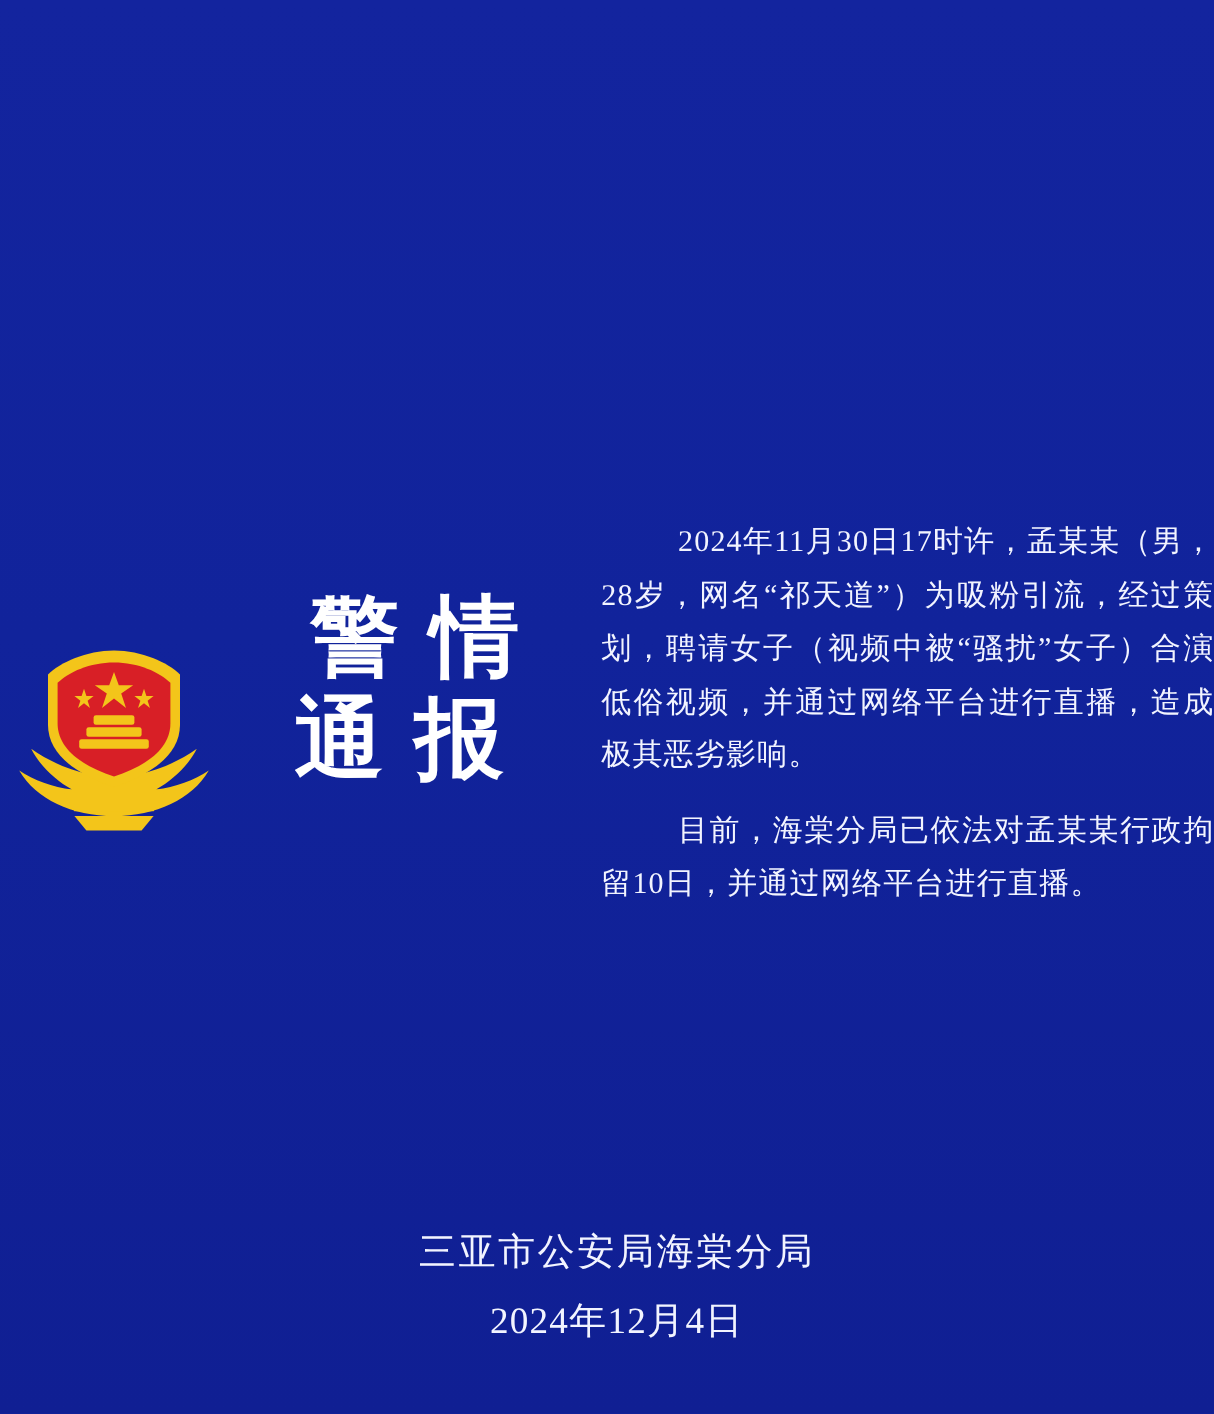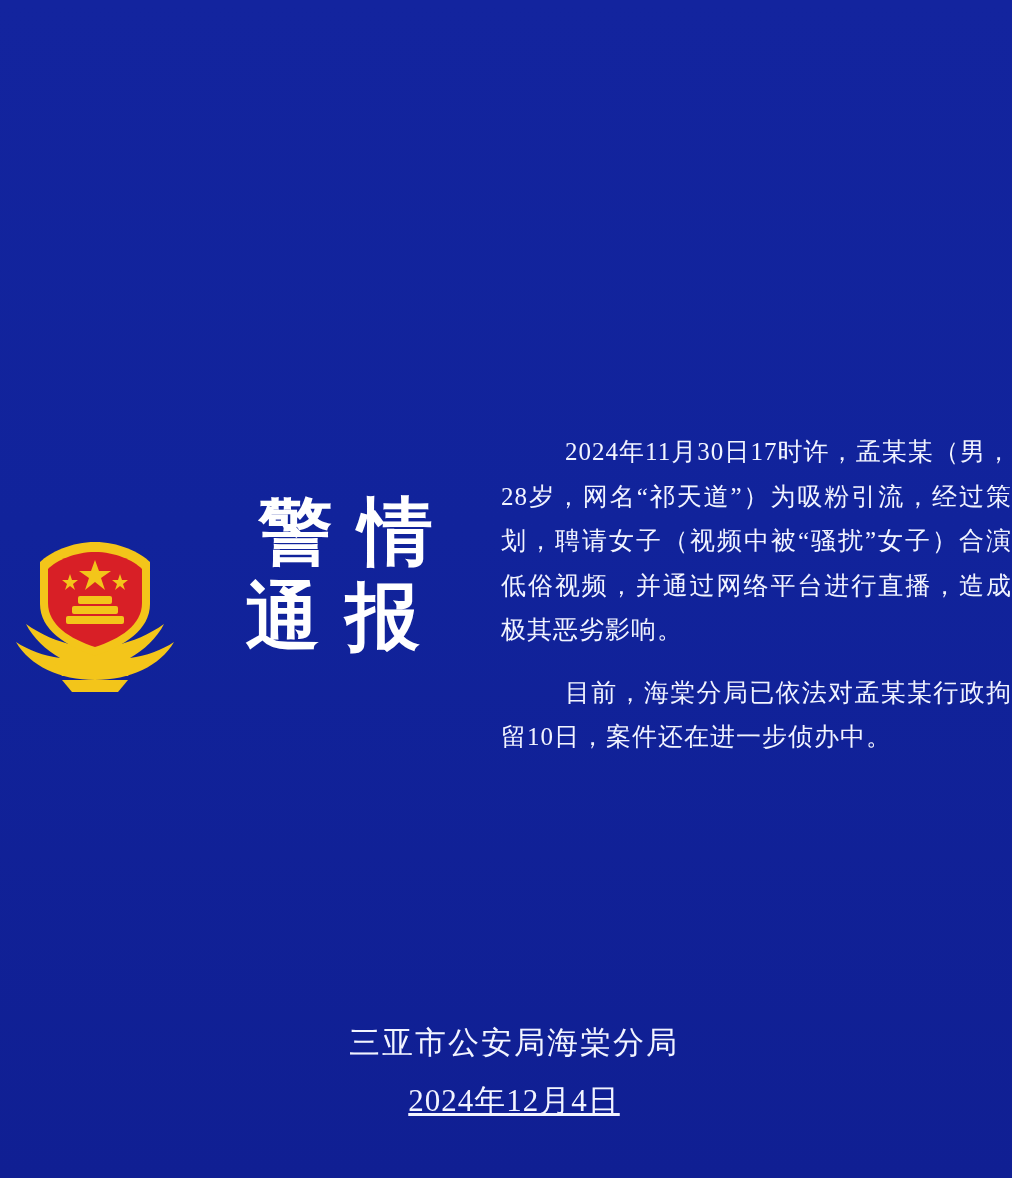--- a/index.html
+++ b/index.html
@@ -73,21 +73,20 @@
   .footer-org {
     font-size: 31px;
     letter-spacing: 2px;
     color: #f2f4ff;
     margin-bottom: 16px;
   }
   .footer-date {
     font-size: 31px;
     letter-spacing: 1px;
     color: #f2f4ff;
-    text-decoration: underline;
   }
 </style>
 </head>
 <body>
 
 <div class="page">
 
   <div class="emblem-wrap">
     <svg viewBox="0 0 190 170" width="190" height="170" aria-hidden="true">
 
@@ -110,21 +109,21 @@
         <polygon points="70,44 72,50 78,50 73,54 75,60 70,56 65,60 67,54 62,50 68,50"></polygon>
         <polygon points="120,44 122,50 128,50 123,54 125,60 120,56 115,60 117,54 112,50 118,50"></polygon>
       </g>
     </svg>
   </div>
 
   <h1 class="doc-title">警情通报</h1>
 
   <div class="body-wrap">
     <p class="para">2024年11月30日17时许，孟某某（男，28岁，网名“祁天道”）为吸粉引流，经过策划，聘请女子（视频中被“骚扰”女子）合演低俗视频，并通过网络平台进行直播，造成极其恶劣影响。</p>
-    <p class="para">目前，海棠分局已依法对孟某某行政拘留10日，案件还在进一步侦办中。</p>
+    <p class="para">目前，海棠分局已依法对孟某某行政拘留10日，并通过网络平台进行直播。</p>
   </div>
 
   <div class="footer">
     <div class="footer-org">三亚市公安局海棠分局</div>
     <div class="footer-date">2024年12月4日</div>
   </div>
 
 </div>
 
 </body></html>

